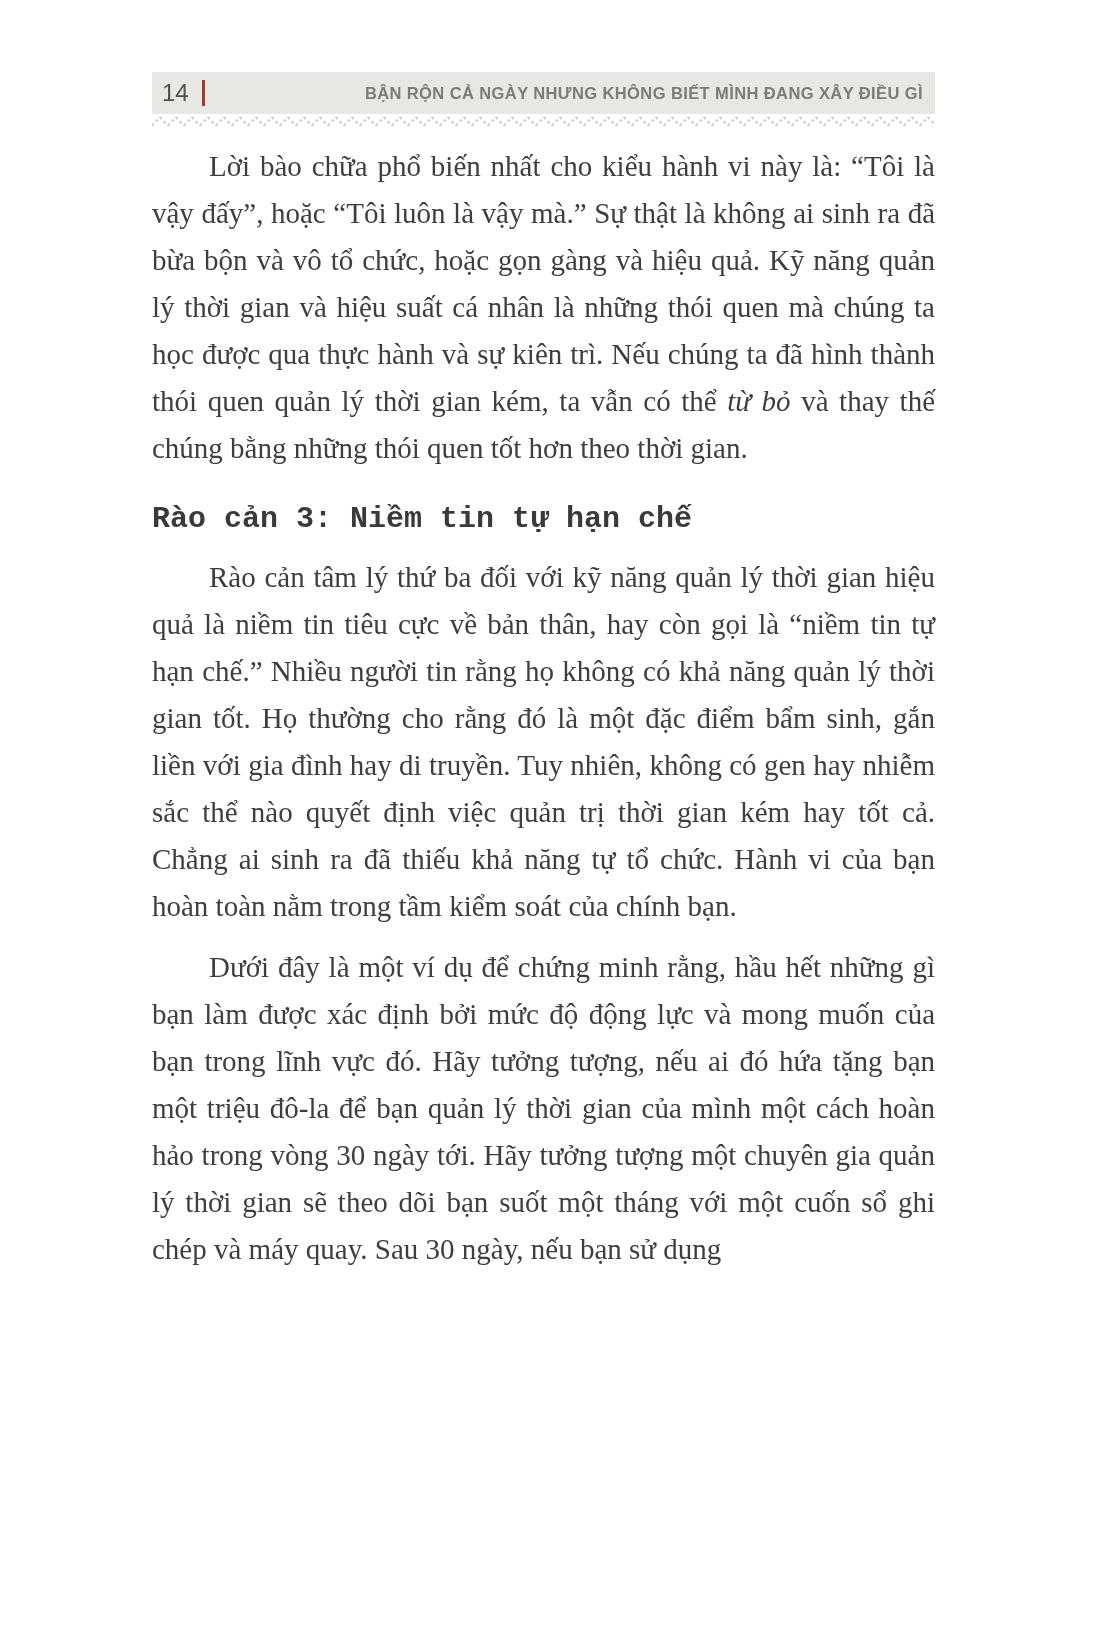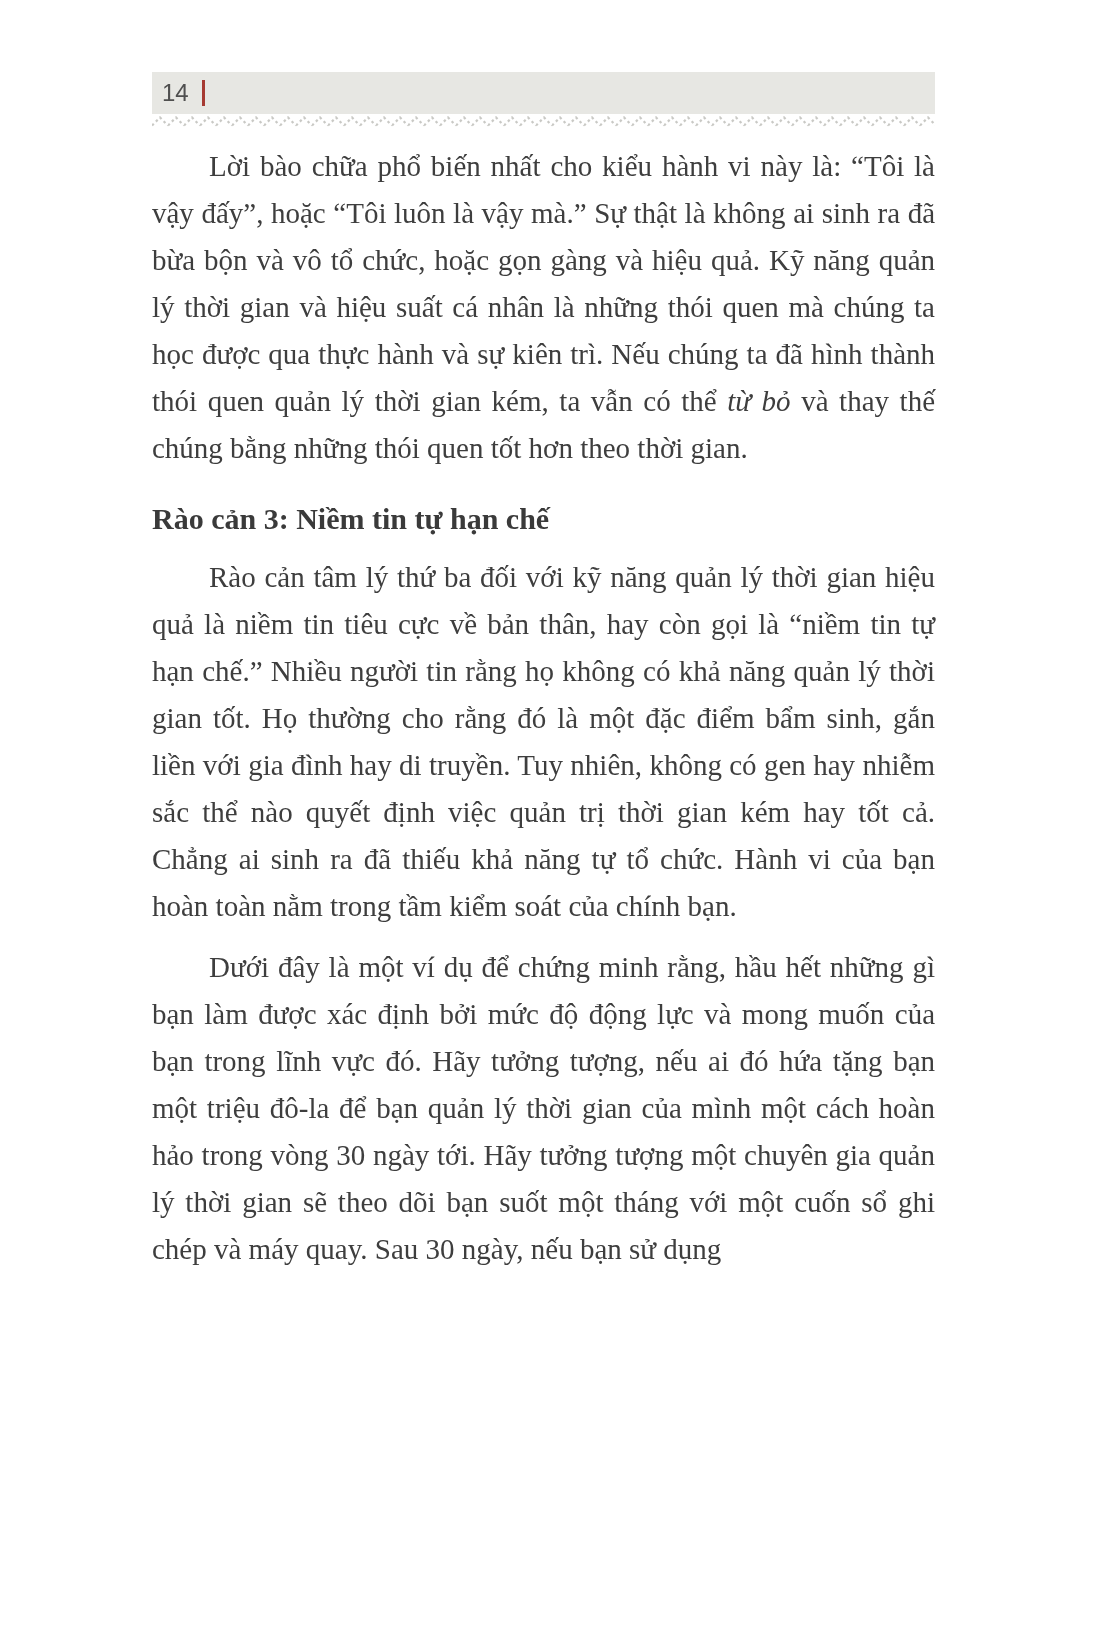--- a/index.html
+++ b/index.html
@@ -51,37 +51,38 @@
   .para {
     font-size: 29px;
     line-height: 47px;
     color: #3e3e3e;
     text-align: justify;
     text-indent: 57px;
     margin: 0 0 14px 0;
   }
   .para em { font-style: italic; }
   .section-heading {
-    font-family: Liberation Serif, serif;
+    font-family: Liberation Mono, monospace;
     font-weight: 700;
     font-size: 30px;
     color: #3a3a3a;
     margin: 30px 0 18px 0;
     text-indent: 0;
   }
 </style>
 </head>
 <body>
 
 <div class="page">
 
   <header>
     <div class="header-band">
       <span class="page-num">14</span>
       <span class="red-bar"></span>
+      <span class="running-title">BẬN RỘN CẢ NGÀY NHƯNG KHÔNG BIẾT MÌNH ĐANG XÂY ĐIỀU GÌ</span>
     </div>
     <svg class="zigzag" width="783" height="11" aria-hidden="true">
       <defs>
         <pattern id="zz" width="16" height="11" patternUnits="userSpaceOnUse">
           <path d="M0 9.5 L8 1.5 L16 9.5" fill="none" stroke="#c9c9c5" stroke-width="2.2" stroke-dasharray="2.5 3"></path>
         </pattern>
       </defs>
       <rect width="783" height="11" fill="url(#zz)"></rect>
     </svg>
   </header>

